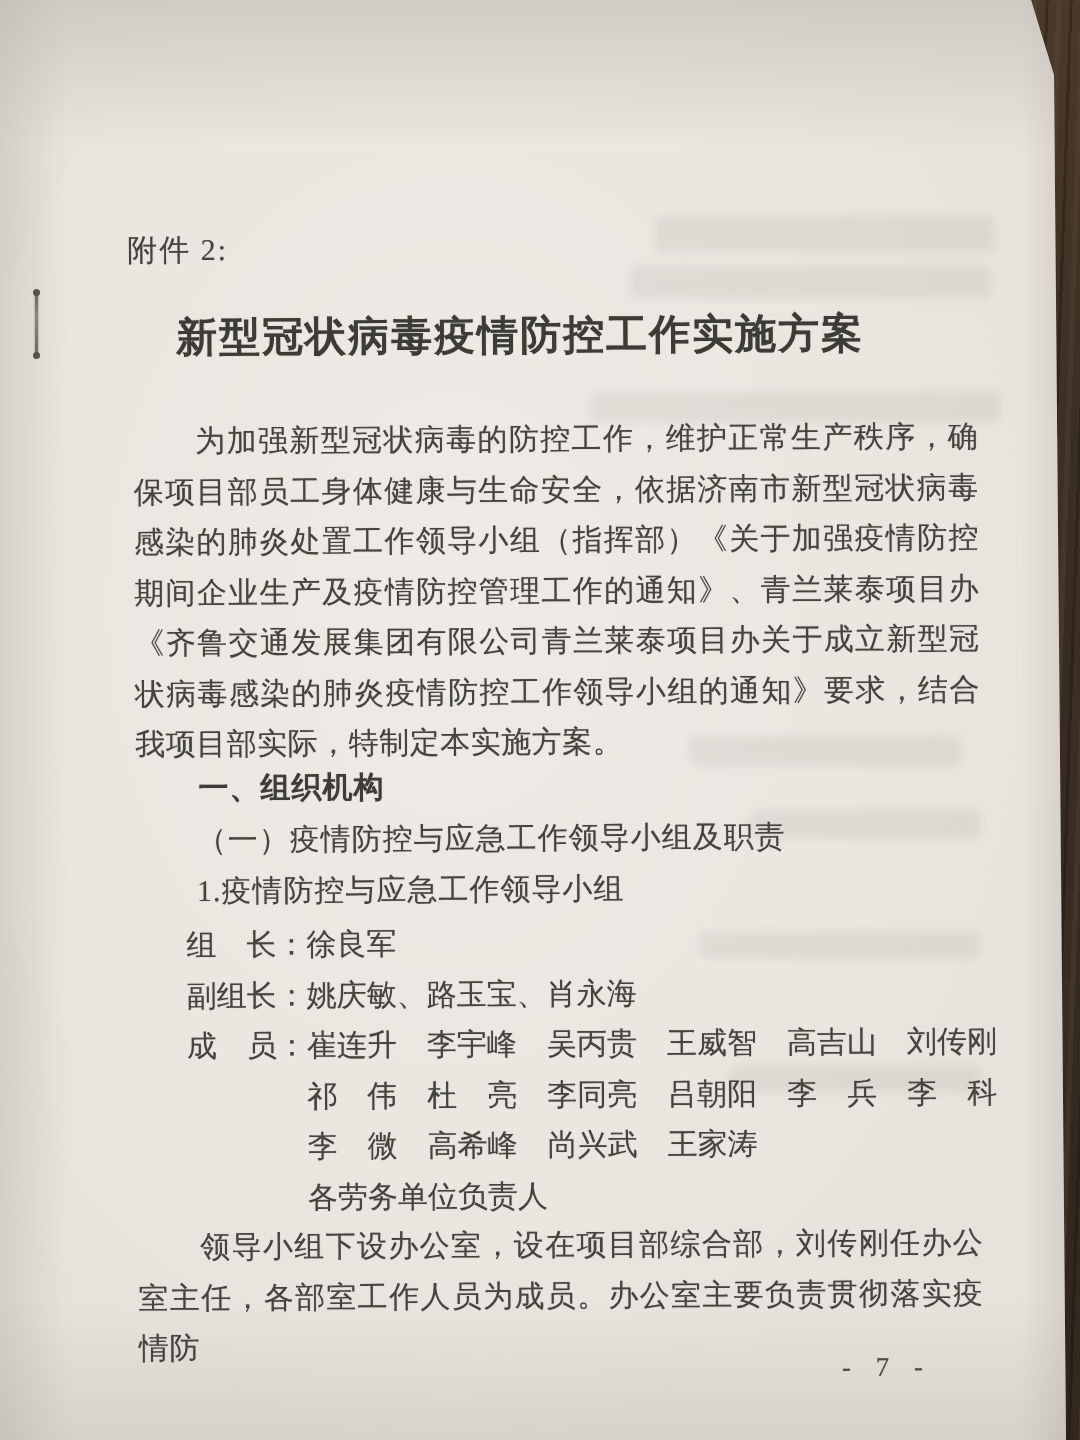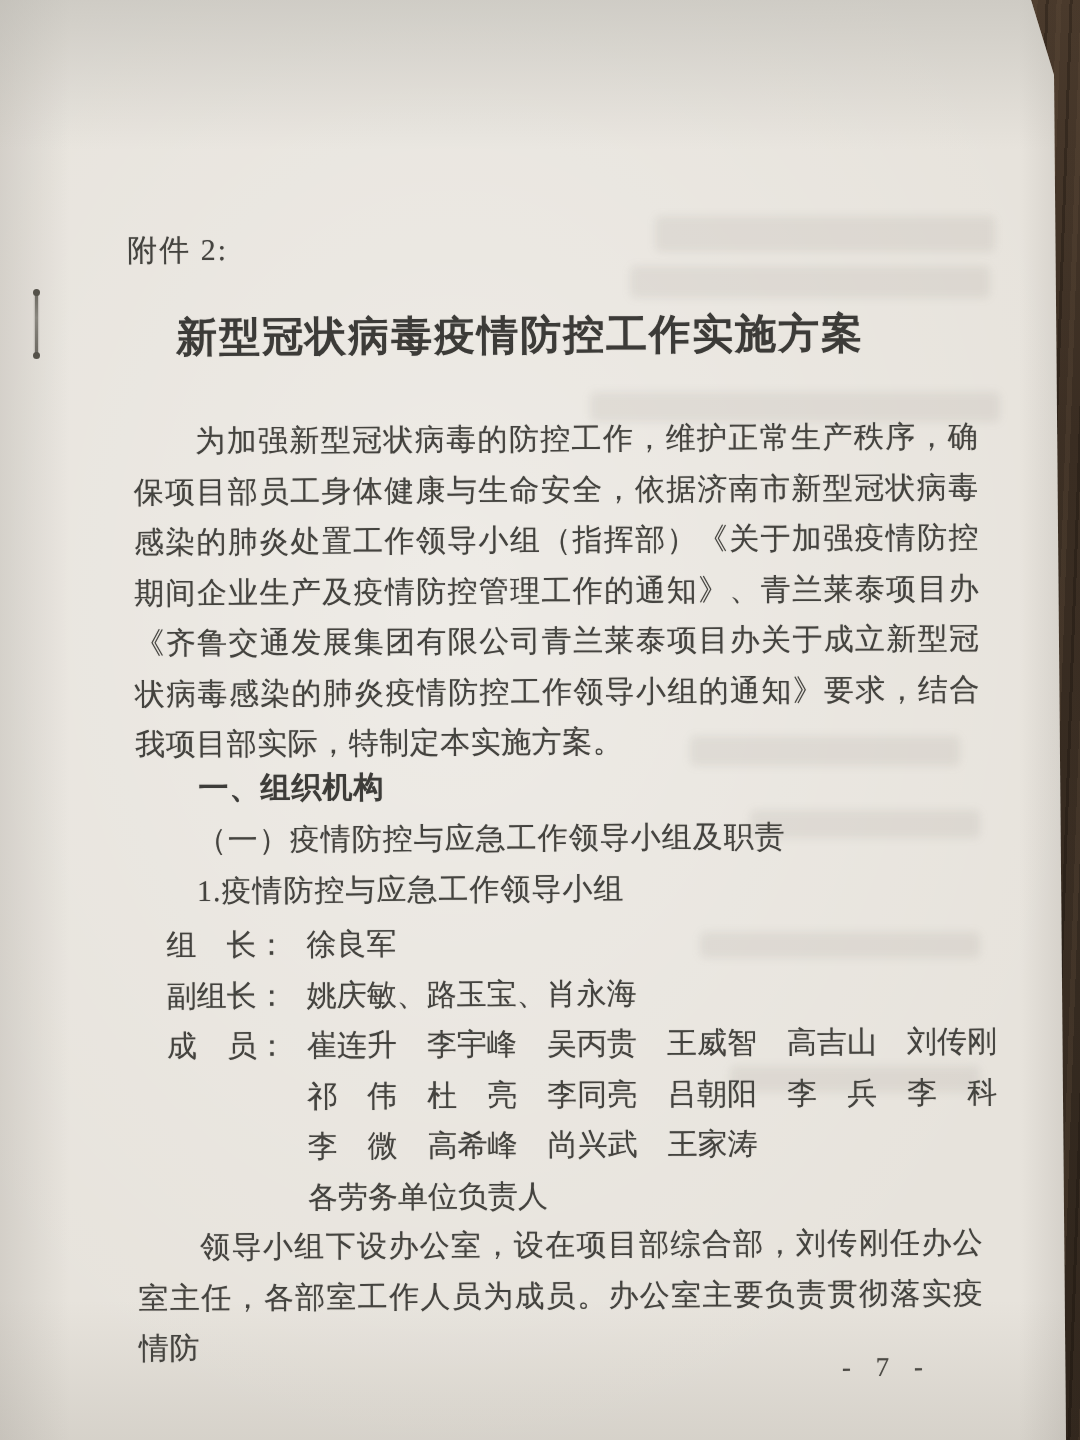--- a/index.html
+++ b/index.html
@@ -48,21 +48,21 @@
     line-height:50.5px;text-align:justify;text-justify:inter-ideograph;
     text-indent:62px;letter-spacing:.5px;
   }
   .para1{top:414px;}
   .para2{top:1220px;}
   .heading{position:absolute;left:198px;top:766px;font-weight:bold;color:#3d3c39;letter-spacing:1px;}
   .sub{position:absolute;left:196px;letter-spacing:1px;}
   .sub1{top:818px;}
   .sub2{top:869px;}
   .roster{position:absolute;left:165px;top:918px;line-height:50.5px;}
-  .r-label{display:inline-block;width:140px;}
+  .r-label{display:inline-block;width:140px;text-align:right;}
   .r-indent{margin-left:140px;}
   .staple{
     position:absolute;left:35px;top:292px;width:3px;height:64px;
     background:linear-gradient(180deg,#6a675f,#8a877f 40%,#6a675f);
     box-shadow:0 0 2px rgba(60,58,52,.6);
   }
   .staple:before,.staple:after{
     content:"";position:absolute;left:-2px;width:7px;height:7px;border-radius:50%;
     background:#55524a;
   }

